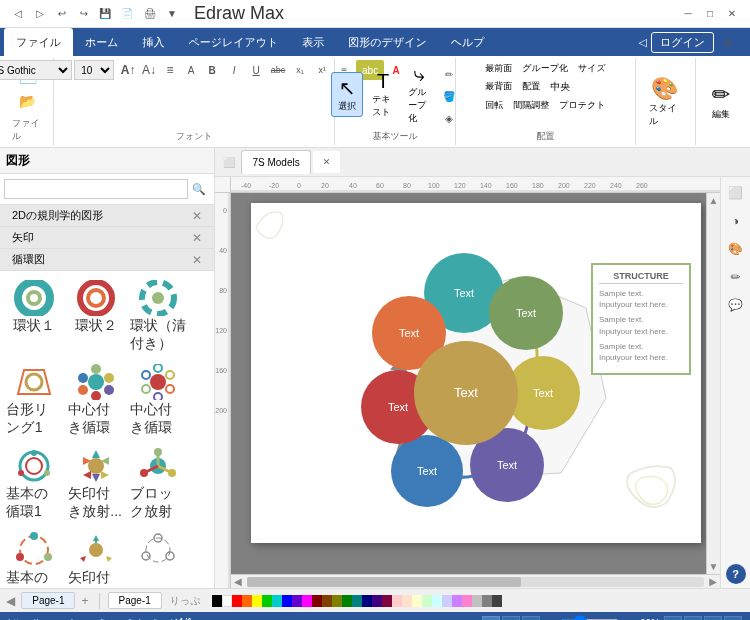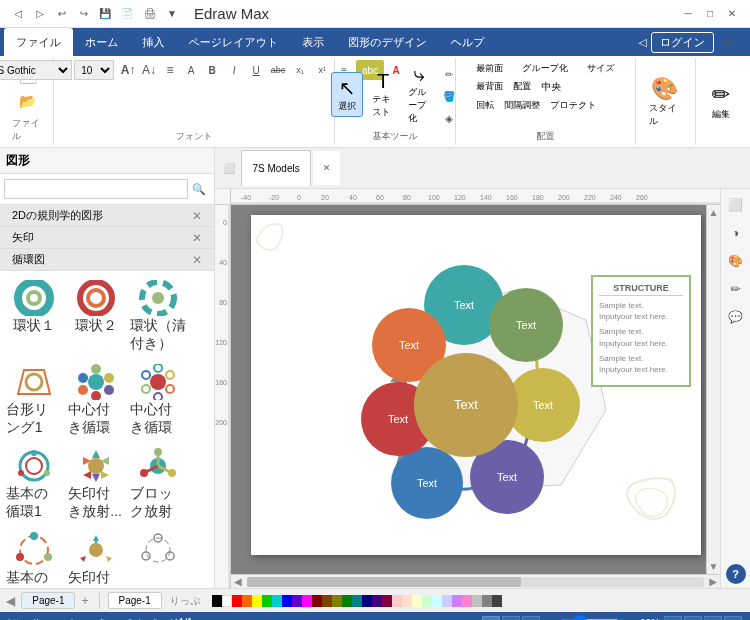--- a/index.html
+++ b/index.html
@@ -1,21 +1,21 @@
 <!DOCTYPE html>
 <html><head>
   <meta charset="utf-8">
   <style>
     * { box-sizing: border-box; margin: 0; padding: 0; }
     body { font-family: 'MS Gothic', 'Yu Gothic', sans-serif; font-size: 11px; background: #f0f0f0; width: 750px; height: 620px; overflow: hidden; }
     
     
     .titlebar { background: #fff; height: 28px; display: flex; align-items: center; justify-content: space-between; padding: 0 8px; border-bottom: 1px solid #ddd; }
     .titlebar-left { display: flex; align-items: center; gap: 4px; }
-    .titlebar-title { font-size: 15px; color: #333; margin-left: 8px; }
+    .titlebar-title { font-size: 18px; color: #333; margin-left: 8px; }
     .titlebar-controls { display: flex; gap: 2px; }
     .titlebar-btn { width: 20px; height: 20px; display: flex; align-items: center; justify-content: center; font-size: 10px; cursor: pointer; color: #555; }
     
     
     .quick-icons { display: flex; align-items: center; gap: 2px; }
     .icon-btn { width: 20px; height: 20px; display: flex; align-items: center; justify-content: center; font-size: 10px; cursor: pointer; color: #555; border-radius: 2px; }
     
     
     .ribbon-tabs { background: #2b579a; height: 28px; display: flex; align-items: stretch; padding: 0 4px; }
     .ribbon-tab { padding: 0 12px; display: flex; align-items: center; font-size: 11px; color: #fff; cursor: pointer; border-radius: 3px 3px 0 0; }
@@ -46,21 +46,21 @@
     .shapes-search { display: flex; align-items: center; padding: 4px; border-bottom: 1px solid #ddd; }
     .shapes-search input { flex: 1; height: 20px; border: 1px solid #ccc; font-size: 10px; padding: 0 4px; }
     .shapes-search-btn { width: 22px; height: 22px; display: flex; align-items: center; justify-content: center; cursor: pointer; }
     .shape-category { display: flex; align-items: center; justify-content: space-between; padding: 3px 12px; background: #e8e8e8; border-bottom: 1px solid #ddd; cursor: pointer; font-size: 11px; }
     .shape-category .close-btn { color: #888; font-size: 12px; }
     .shapes-grid { display: flex; flex-wrap: wrap; padding: 4px; gap: 2px; overflow-y: auto; }
     .shape-item { display: flex; flex-direction: column; align-items: center; width: 60px; padding: 4px 2px; cursor: pointer; border-radius: 3px; }
     .shape-icon { width: 48px; height: 38px; display: flex; align-items: center; justify-content: center; }
     .shape-label { font-size: 14px; color: #333; text-align: left; }
     .canvas-tabs { display: flex; align-items: center; background: #f0f0f0; border-bottom: 1px solid #ddd; padding: 2px 4px; gap: 2px; }
-    .canvas-tab { padding: 12px 10px; font-size: 10px; background: #fff; border: 1px solid #ccc; cursor: pointer; border-radius: 3px 3px 0 0; }
+    .canvas-tab { padding: 6px 10px; font-size: 10px; background: #fff; border: 1px solid #ccc; cursor: pointer; border-radius: 3px 3px 0 0; }
     .canvas-tab.active { background: #fff; border-bottom: none; }
     
     
     .right-panel { width: 30px; background: #f5f5f5; border-left: 1px solid #ddd; display: flex; flex-direction: column; align-items: center; padding: 4px 0; gap: 4px; }
     .right-btn { width: 24px; height: 24px; display: flex; align-items: center; justify-content: center; cursor: pointer; border-radius: 3px; font-size: 12px; color: #555; }
     
     
     .statusbar { background: #2b579a; height: 22px; display: flex; align-items: center; padding: 0 8px; color: #fff; font-size: 10px; gap: 8px; }
     .statusbar-right { margin-left: auto; display: flex; align-items: center; gap: 4px; }
     .zoom-slider { width: 60px; height: 8px; }
@@ -183,21 +183,21 @@
         <div class="icon-btn">✏</div>
         <div class="icon-btn">🪣</div>
         <div class="icon-btn">◈</div>
       </div>
     </div>
     <div class="ribbon-group-label">基本ツール</div>
   </div>
 
   <div class="ribbon-group" style="min-width:180px;">
     <div class="ribbon-group-content" style="flex-direction:column; gap:1px; align-items:flex-start;">
-      <div style="display:flex; gap:11px;">
+      <div style="display:flex; gap:2px;">
         <div class="ribbon-btn-sm" style="font-size:9px; padding:2px 4px;">最前面</div>
         <div class="ribbon-btn-sm" style="font-size:9px; padding:2px 4px;">グループ化</div>
         <div class="ribbon-btn-sm" style="font-size:9px; padding:2px 4px;">サイズ</div>
       </div>
       <div style="display:flex; gap:2px;">
         <div class="ribbon-btn-sm" style="font-size:9px; padding:2px 4px;">最背面</div>
         <div class="ribbon-btn-sm" style="font-size:9px; padding:2px 4px;">配置</div>
         <div class="ribbon-btn-sm" style="font-size:10px; padding:2px 4px;text-align:right;">中央</div>
       </div>
       <div style="display:flex; gap:2px;">

